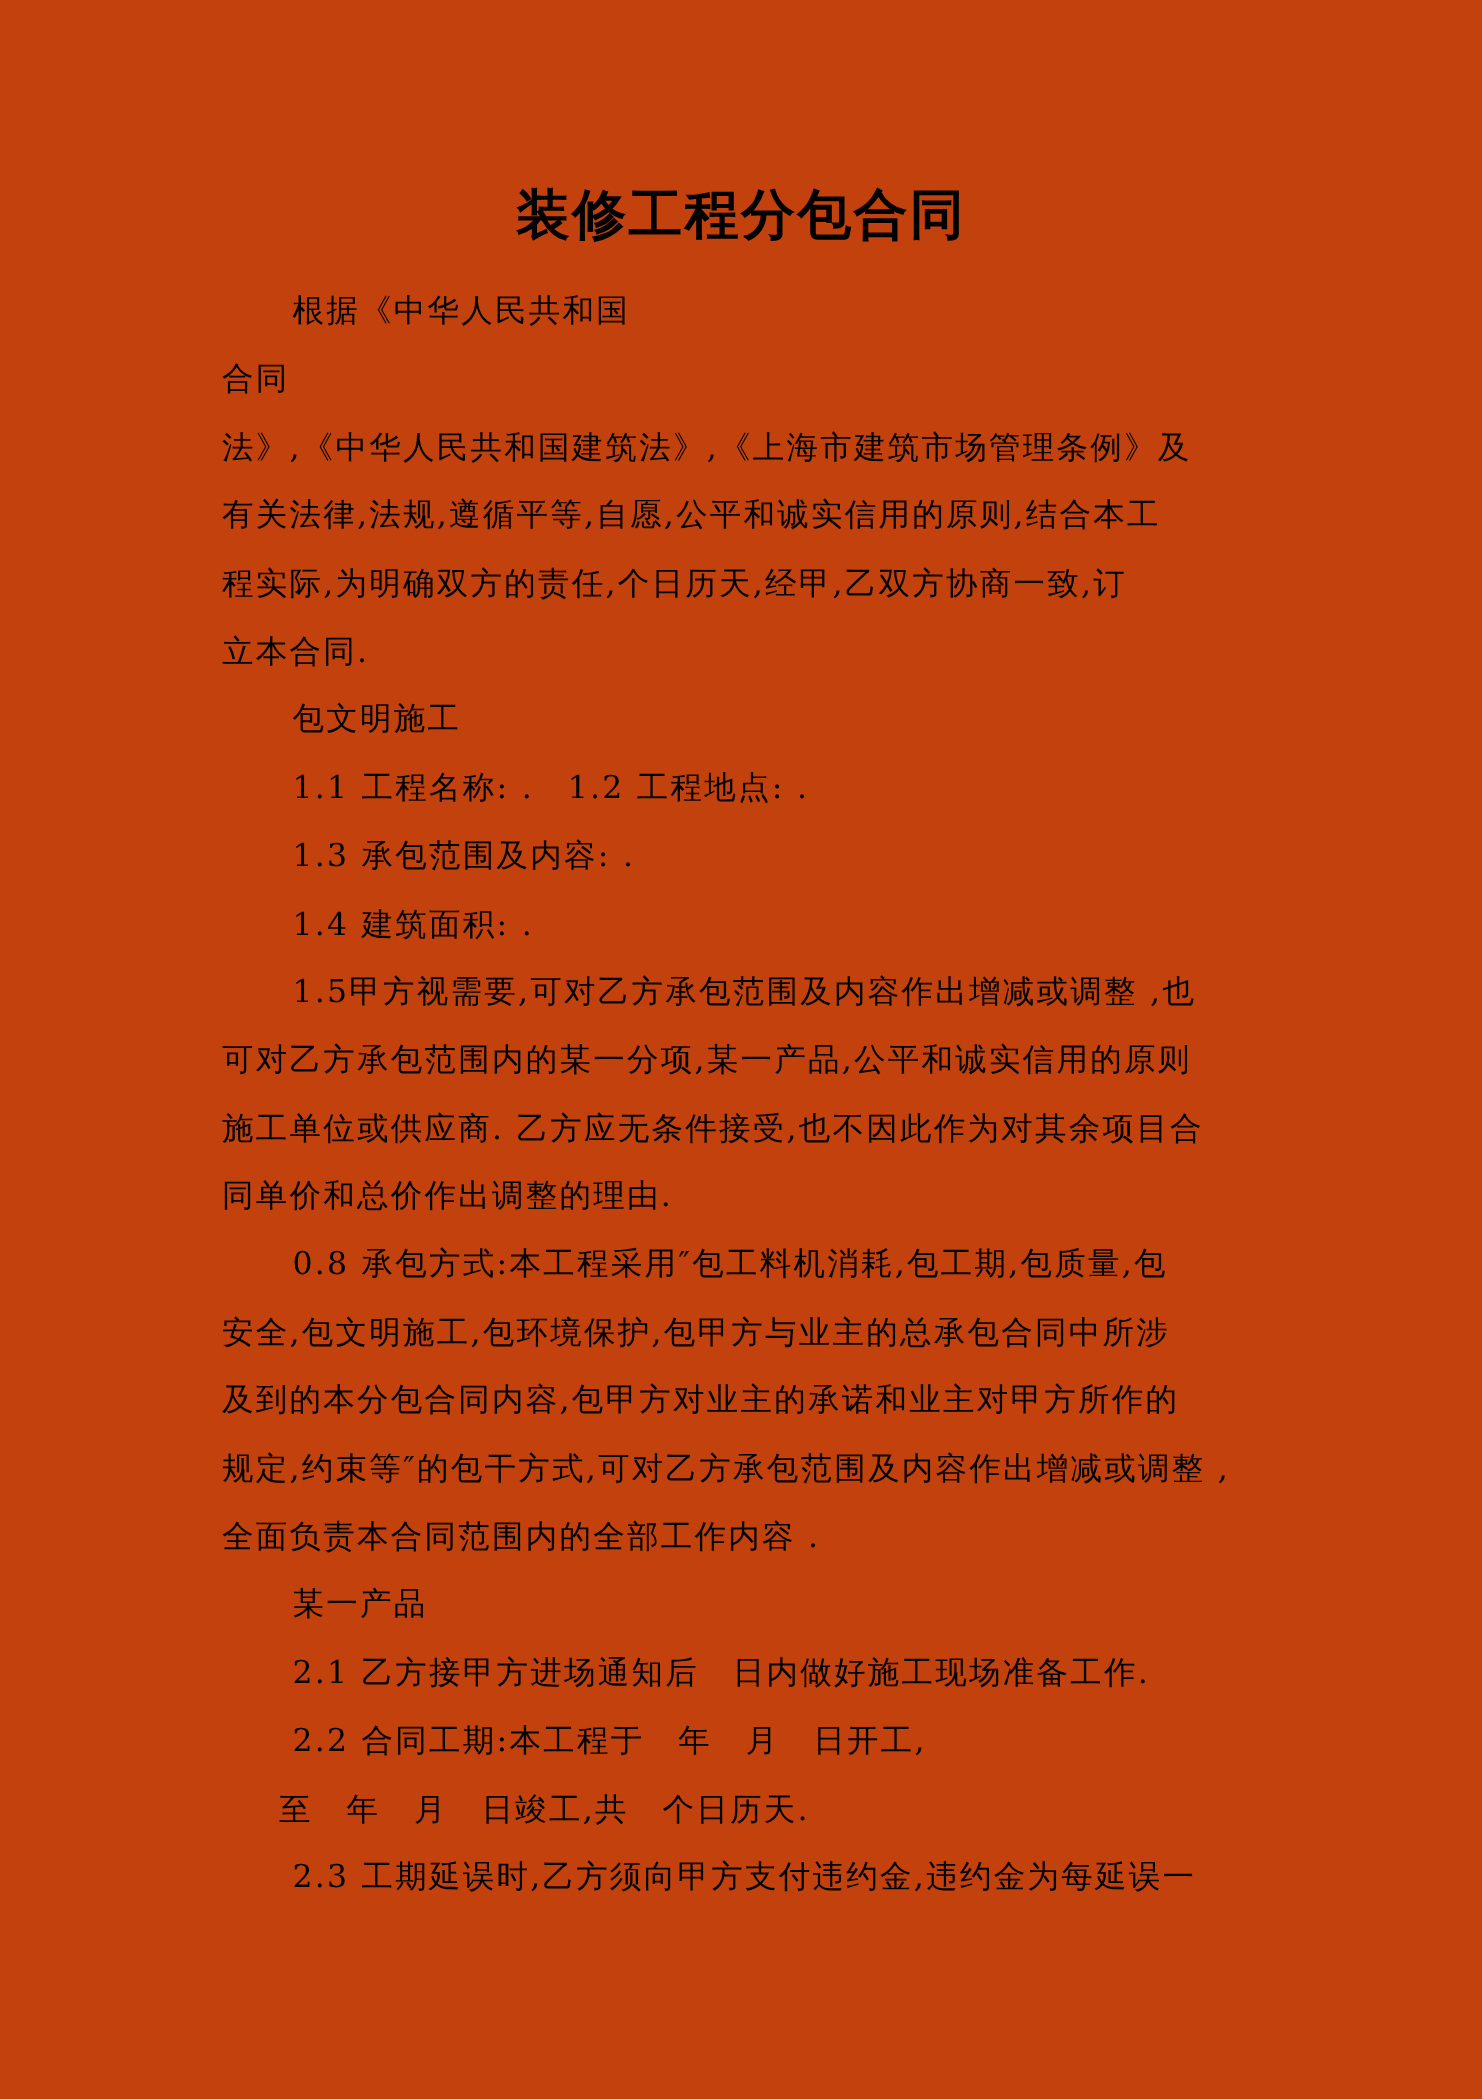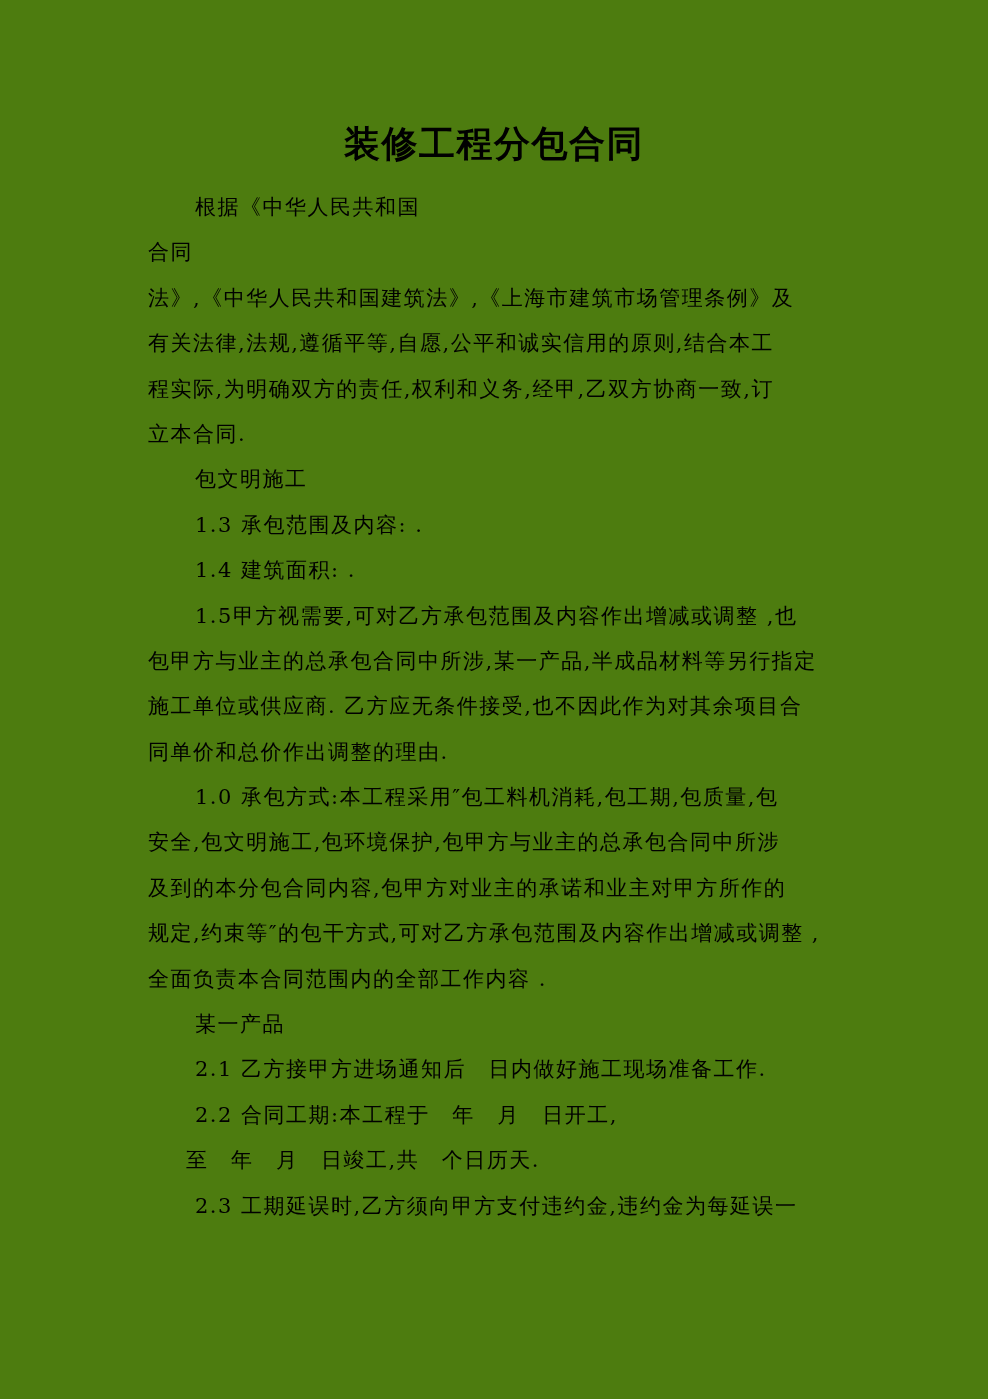--- a/index.html
+++ b/index.html
@@ -1,20 +1,20 @@
 <!DOCTYPE html>
 <html><head>
 <meta charset="utf-8">
 <style>
   html, body { margin: 0; padding: 0; background: #ffffff; }
   .page {
     position: relative;
     width: 988px;
     height: 1399px;
-    background: #4d7c0f;
+    background: #c2410c;
     color: #000000;
     font-family: "DejaVu Serif", "Liberation Serif", serif;
     overflow: hidden;
   }
   .doc-title {
     position: absolute;
     top: 119px;
     left: 0;
     width: 988px;
     margin: 0;
@@ -44,30 +44,31 @@
 </head>
 <body>
 
 <div class="page">
   <h1 class="doc-title">装修工程分包合同</h1>
   <div class="doc-body">
     <div class="line ind1">根据《中华人民共和国</div>
     <div class="line">合同</div>
     <div class="line">法》,《中华人民共和国建筑法》,《上海市建筑市场管理条例》及</div>
     <div class="line">有关法律,法规,遵循平等,自愿,公平和诚实信用的原则,结合本工</div>
-    <div class="line">程实际,为明确双方的责任,权利和义务,经甲,乙双方协商一致,订</div>
+    <div class="line">程实际,为明确双方的责任,个日历天,经甲,乙双方协商一致,订</div>
     <div class="line">立本合同.</div>
     <div class="line ind1">包文明施工</div>
+    <div class="line ind1">1.1 工程名称: .　1.2 工程地点: .</div>
     <div class="line ind1">1.3 承包范围及内容: .</div>
     <div class="line ind1">1.4 建筑面积: .</div>
     <div class="line ind1">1.5甲方视需要,可对乙方承包范围及内容作出增减或调整 ,也</div>
-    <div class="line">包甲方与业主的总承包合同中所涉,某一产品,半成品材料等另行指定</div>
+    <div class="line">可对乙方承包范围内的某一分项,某一产品,公平和诚实信用的原则</div>
     <div class="line">施工单位或供应商. 乙方应无条件接受,也不因此作为对其余项目合</div>
     <div class="line">同单价和总价作出调整的理由.</div>
-    <div class="line ind1">1.0 承包方式:本工程采用″包工料机消耗,包工期,包质量,包</div>
+    <div class="line ind1">0.8 承包方式:本工程采用″包工料机消耗,包工期,包质量,包</div>
     <div class="line">安全,包文明施工,包环境保护,包甲方与业主的总承包合同中所涉</div>
     <div class="line">及到的本分包合同内容,包甲方对业主的承诺和业主对甲方所作的</div>
     <div class="line">规定,约束等″的包干方式,可对乙方承包范围及内容作出增减或调整 ,</div>
     <div class="line">全面负责本合同范围内的全部工作内容 .</div>
     <div class="line ind1">某一产品</div>
     <div class="line ind1">2.1 乙方接甲方进场通知后　日内做好施工现场准备工作.</div>
     <div class="line ind1">2.2 合同工期:本工程于　年　月　日开工,</div>
     <div class="line ind2">至　年　月　日竣工,共　个日历天.</div>
     <div class="line ind1">2.3 工期延误时,乙方须向甲方支付违约金,违约金为每延误一</div>
   </div>

